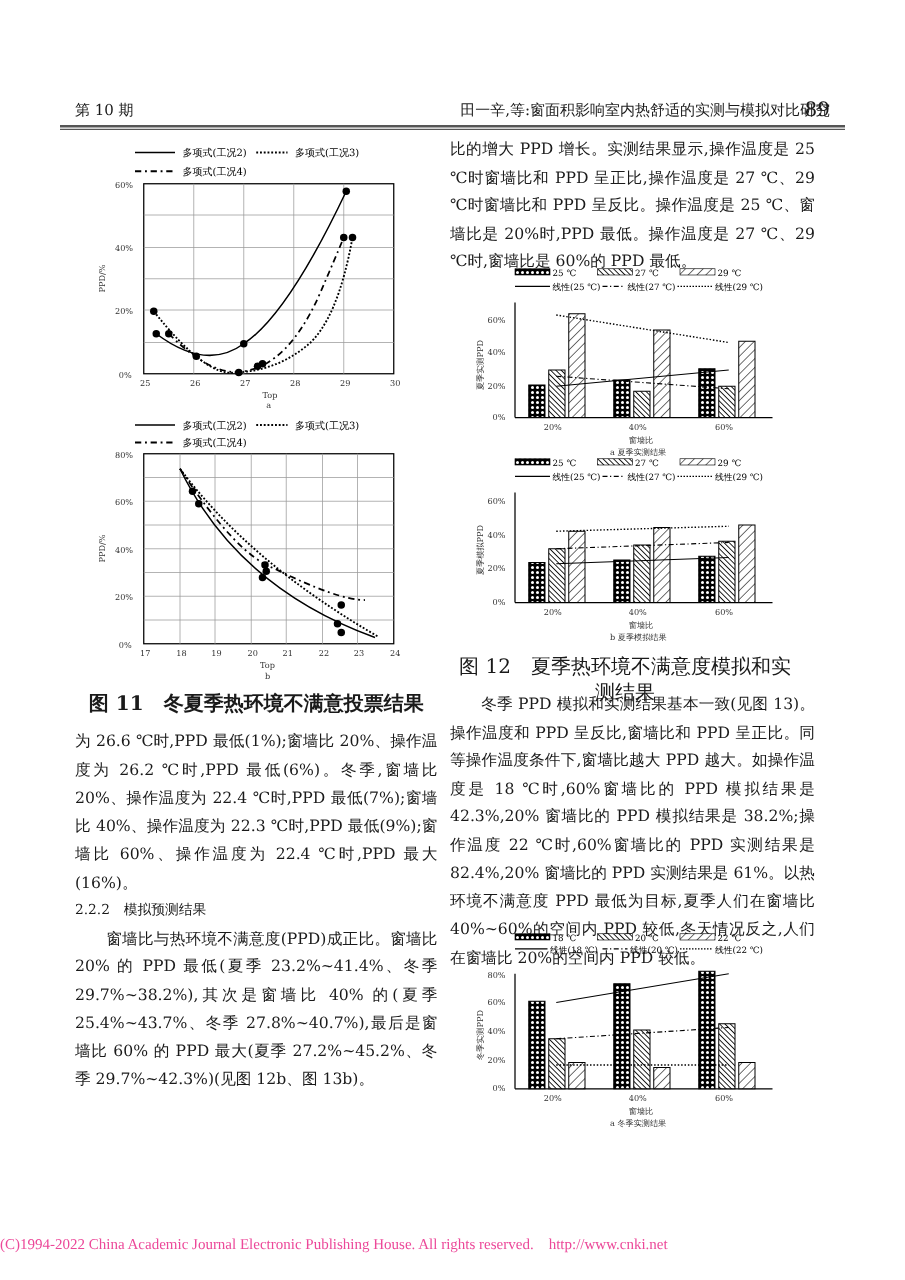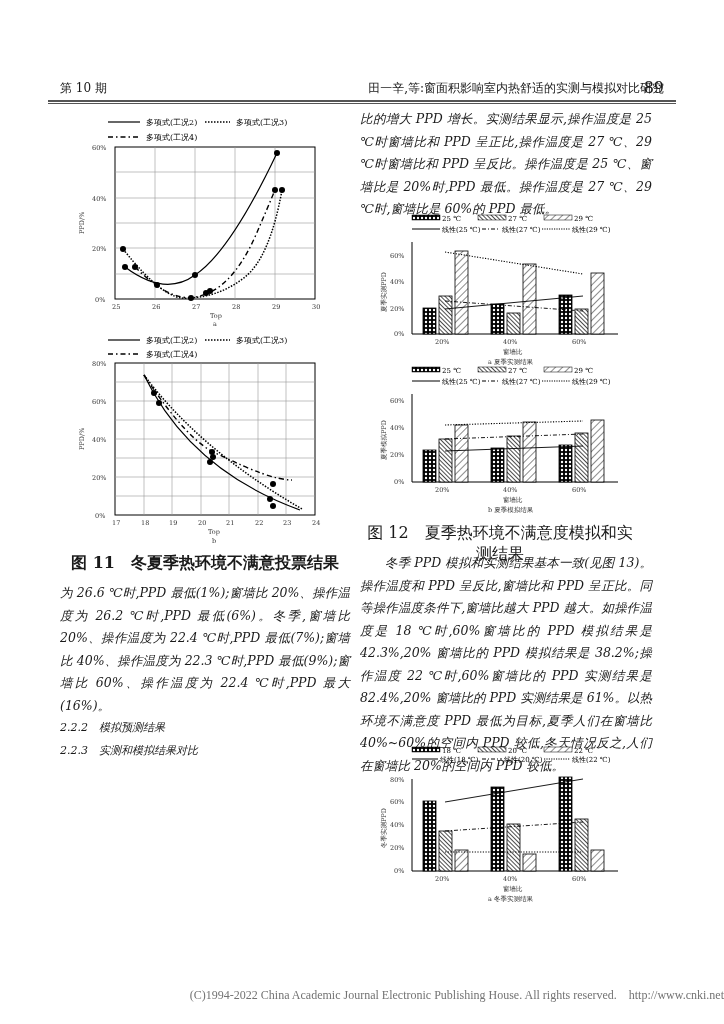--- a/index.html
+++ b/index.html
@@ -5,25 +5,25 @@
   html, body { margin:0; padding:0; background:#fff; }
   body { width:724px; height:1024px; position:relative; overflow:hidden;
          font-family:"DejaVu Serif","Liberation Serif",serif; color:#1a1a1a; }
   .hdr { position:absolute; left:60px; right:60px; top:80px; height:20px; font-size:12px; }
   .hdr .l { position:absolute; left:0; top:0; }
   .hdr .c { position:absolute; left:4px; right:0; text-align:right; top:0; }
   .hdr .r { position:absolute; right:0; top:-2px; font-size:16px; }
   .rule { position:absolute; left:48px; right:48px; top:100px; border-top:2px solid #555; }
   .rule2 { position:absolute; left:48px; right:48px; top:103px; border-top:1px solid #555; }
   .txt { position:absolute; font-size:12.5px; line-height:22.5px; text-align:justify; }
-  .txt p { margin:0;font-style:italic; }
+  .txt p { margin:0; }
   .ind { text-indent:2em; }
   .sec { font-size:11px; }
   .cap { position:absolute; font-size:16px; text-align:center; }
-  .foot { position:absolute; left:0; right:0; top:988px; text-align:right; font-size:12px; color:#737373;
+  .foot { position:absolute; left:0; right:0; top:988px; text-align:left; font-size:12px; color:#ec4899;
           font-family:"Liberation Serif",serif; }
   svg text { font-family:"DejaVu Serif","Liberation Serif",serif; }
 </style>
 </head>
 <body>
 
 <div class="hdr">
   <span class="l">第 10 期</span>
   <span class="c">田一辛,等:窗面积影响室内热舒适的实测与模拟对比研究</span>
   <span class="r">89</span>
@@ -144,21 +144,21 @@
       <circle cx="203" cy="176" r="3"></circle>
       <circle cx="203" cy="154" r="3"></circle>
   </g>
 </svg>
 
 <div class="cap" style="left:60px;width:290px;top:553px;font-weight:bold;">图 11　冬夏季热环境不满意投票结果</div>
 
 <div class="txt" style="left:60px;width:290px;top:582px;">
   <p>为 26.6 ℃时,PPD 最低(1%);窗墙比 20%、操作温度为 26.2 ℃时,PPD 最低(6%)。冬季,窗墙比 20%、操作温度为 22.4 ℃时,PPD 最低(7%);窗墙比 40%、操作温度为 22.3 ℃时,PPD 最低(9%);窗墙比 60%、操作温度为 22.4 ℃时,PPD 最大(16%)。</p>
   <p class="sec">2.2.2　模拟预测结果</p>
-  <p class="sec">2.2.3　实测和模拟结果对比</p>
+  <p class="ind">窗墙比与热环境不满意度(PPD)成正比。窗墙比 20% 的 PPD 最低(夏季 23.2%~41.4%、冬季 29.7%~38.2%),其次是窗墙比 40% 的(夏季 25.4%~43.7%、冬季 27.8%~40.7%),最后是窗墙比 60% 的 PPD 最大(夏季 27.2%~45.2%、冬季 29.7%~42.3%)(见图 12b、图 13b)。</p>
 </div>
 
 <div class="txt" style="left:360px;width:292px;top:108px;">
   <p>比的增大 PPD 增长。实测结果显示,操作温度是 25 ℃时窗墙比和 PPD 呈正比,操作温度是 27 ℃、29 ℃时窗墙比和 PPD 呈反比。操作温度是 25 ℃、窗墙比是 20%时,PPD 最低。操作温度是 27 ℃、29 ℃时,窗墙比是 60%的 PPD 最低。</p>
 </div>
 
 <svg style="position:absolute;left:360px;top:212px" width="280" height="155" viewBox="0 0 280 155">
   <defs>
     <pattern id="dots" width="4" height="4" patternUnits="userSpaceOnUse">
         <rect width="4" height="4" fill="#000"></rect>

